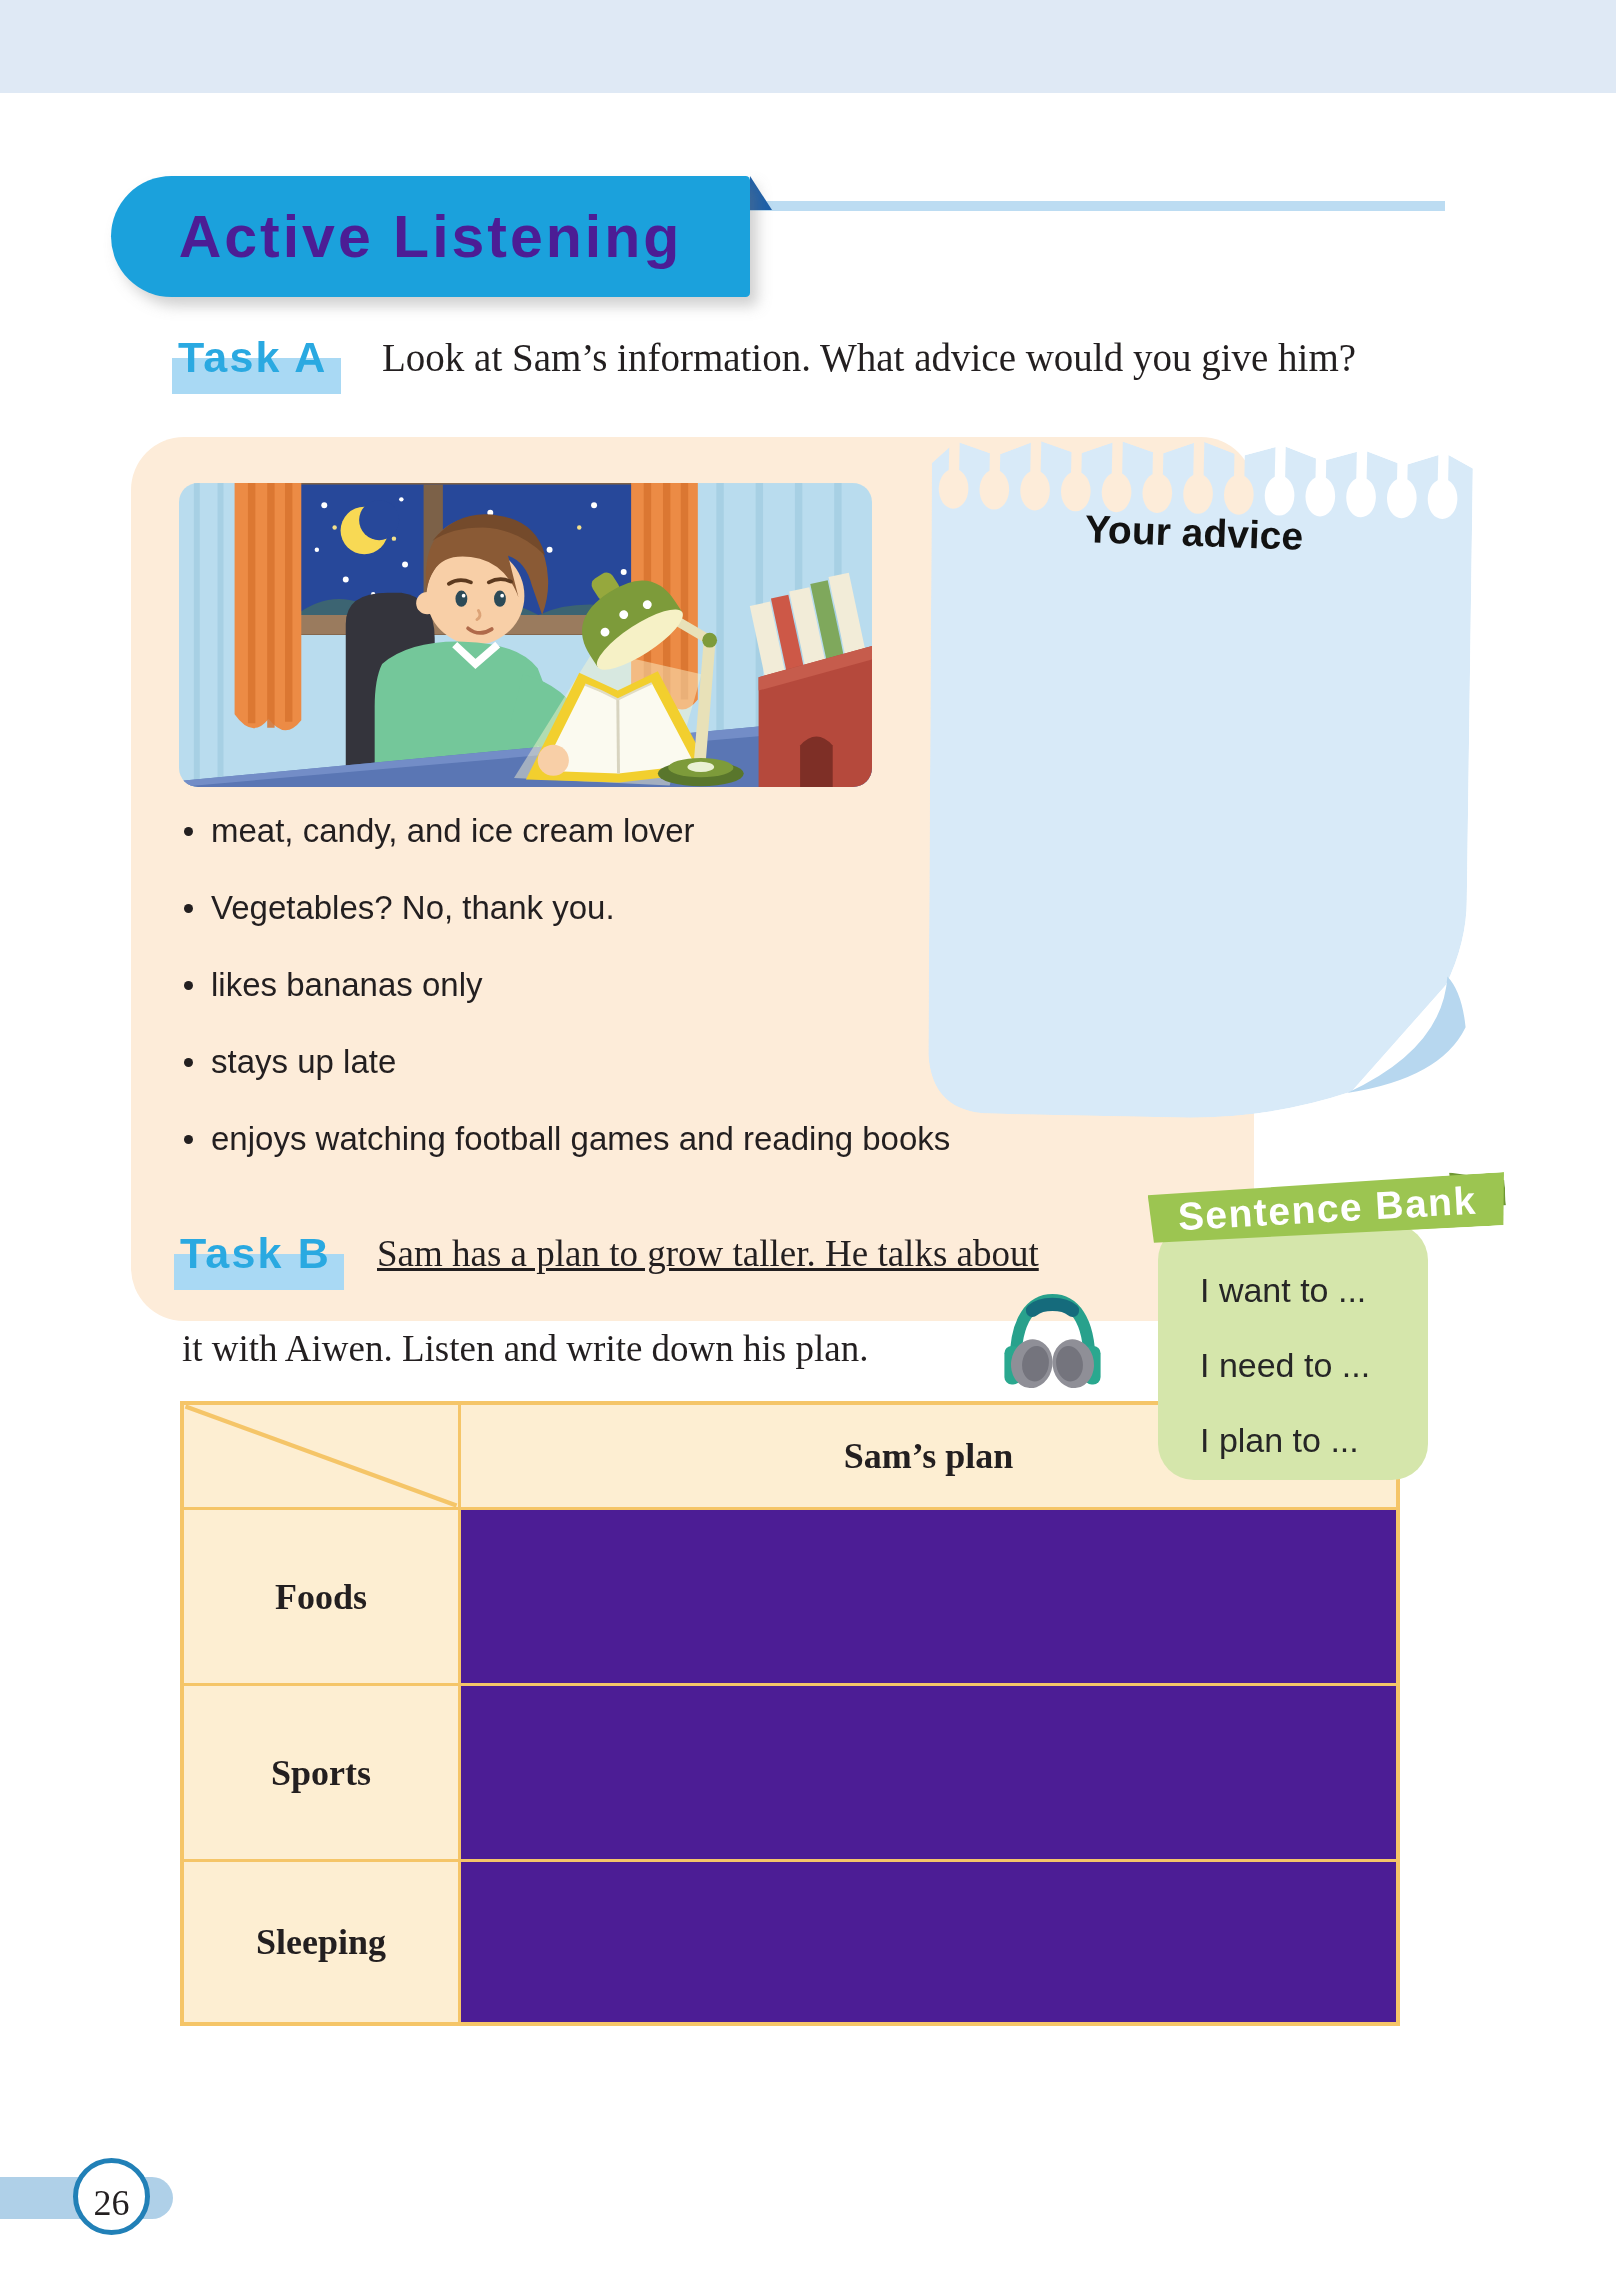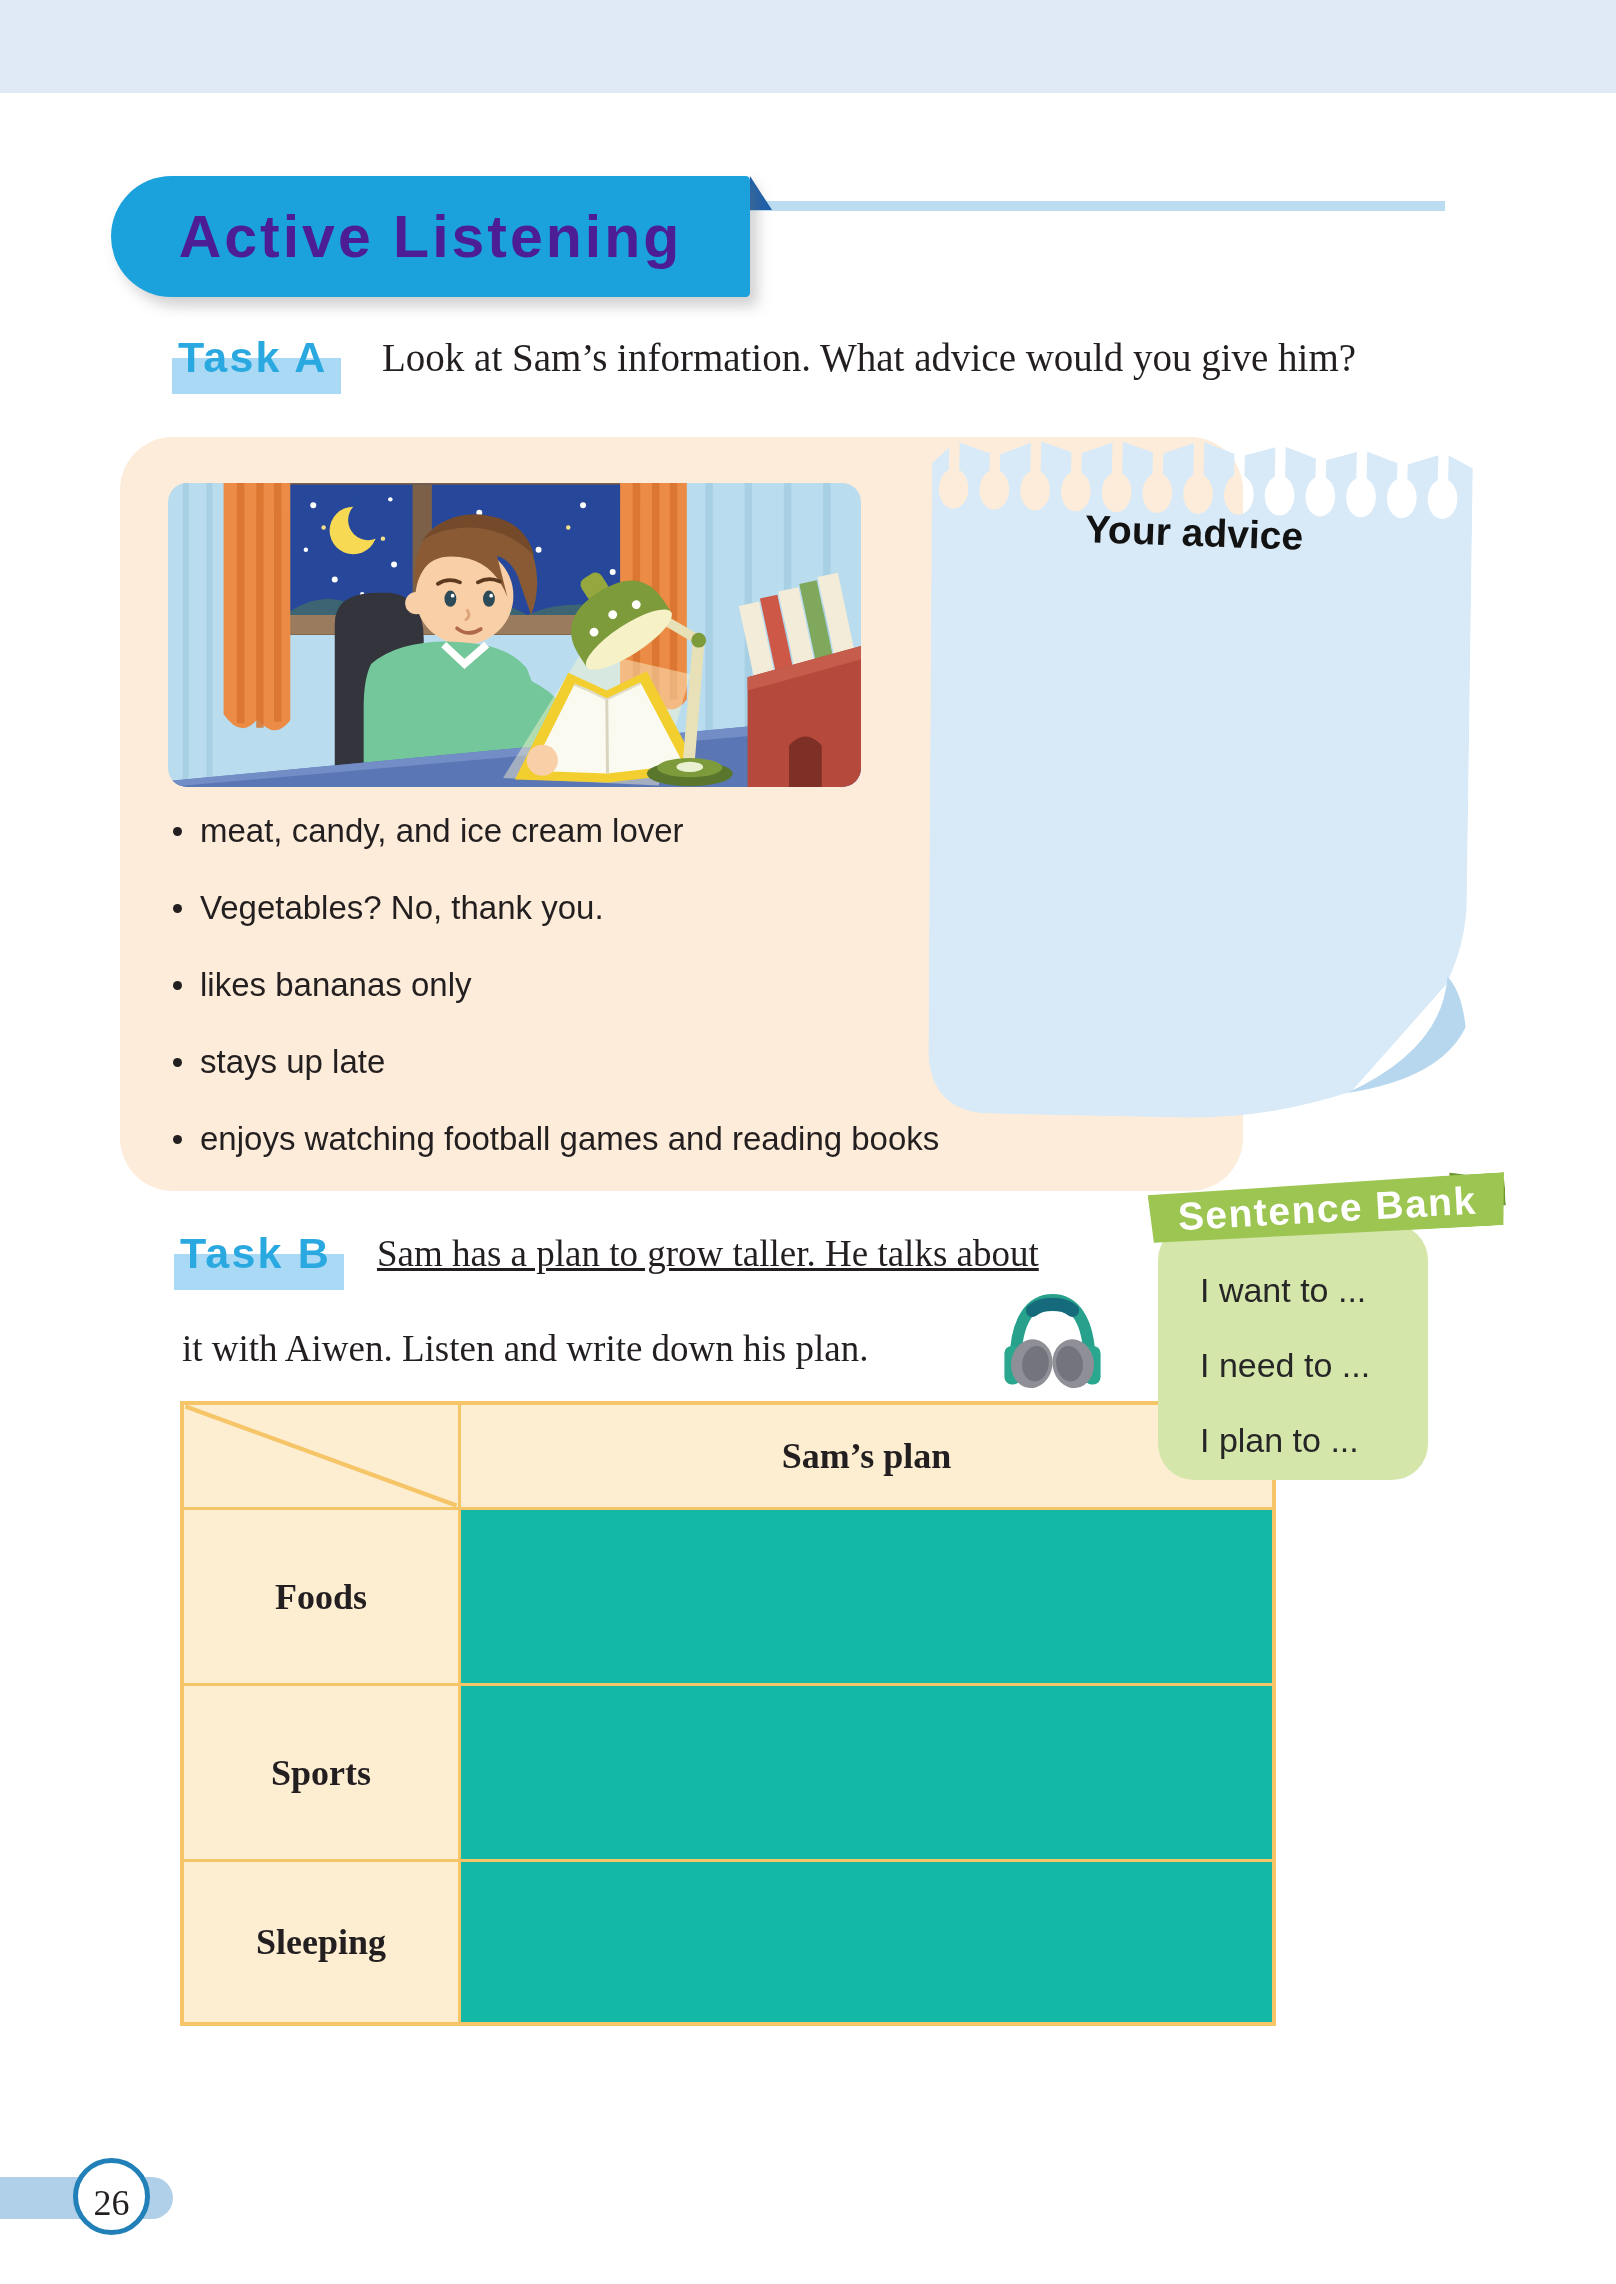--- a/index.html
+++ b/index.html
@@ -23,38 +23,38 @@
   .banner-title{font-size:59px;font-weight:bold;color:#4c1d95;letter-spacing:3px;white-space:nowrap;}
   .banner-fold{position:absolute;left:750px;top:176px;width:22px;height:34px;background:var(--banner-fold-blue);
           clip-path:polygon(0 0,100% 100%,0 100%);z-index:1;}
   .banner-line{position:absolute;left:750px;top:201px;width:695px;height:9.6px;background:var(--banner-line-blue);z-index:0;}
 
   .task-chip{position:absolute;z-index:2;}
   .chip-bg{position:absolute;left:-6px;right:-13.3px;top:25px;height:36px;background:var(--task-highlight-blue);}
   .chip-label{position:relative;font-size:43px;font-weight:bold;color:var(--task-label-blue);letter-spacing:2.2px;white-space:nowrap;}
   .serif-line{position:absolute;font-family:"Liberation Serif",serif;font-size:39px;color:var(--text-dark);white-space:nowrap;z-index:2;}
 
-  .peach-box{position:absolute;left:120px;top:437px;width:1123px;height:754px;background:var(--panel-peach);border-radius:53px;z-index:1;}
+  .peach-box{position:absolute;left:131px;top:437px;width:1123px;height:884px;background:var(--panel-peach);border-radius:53px;z-index:1;}
   .illus-wrap{position:absolute;left:48px;top:46px;width:693px;height:304px;border-radius:19px;overflow:hidden;}
   .illus-wrap svg{display:block;}
 
   .bullets{position:absolute;left:53px;top:375px;list-style:none;}
   .bullets li{display:flex;align-items:flex-start;height:39px;margin-bottom:38px;}
   .bullet-dot{flex:0 0 auto;width:9px;height:9px;border-radius:50%;background:var(--text-dark);margin:15px 18px 0 0;}
   .bullet-text{font-size:33px;color:var(--text-dark);white-space:nowrap;}
 
   .note-wrap{position:absolute;left:926px;top:412px;width:556px;height:704px;transform:rotate(1.2deg);transform-origin:44px 44px;z-index:3;}
   .advice-title{position:absolute;left:1060px;top:511px;width:268px;text-align:center;transform:rotate(2deg);
           font-size:39px;font-weight:bold;color:#121212;z-index:4;}
   .advice-area{position:absolute;left:986px;top:578px;width:415px;height:459px;z-index:4;}
 
   .headphones{position:absolute;left:997px;top:1288px;z-index:2;}
 
-  .ptable{position:absolute;left:180px;top:1401px;width:1096px;height:625px;border:4.4px solid var(--table-border-orange);
-          display:grid;grid-template-columns:277px 1fr;grid-template-rows:105px 176px 176px auto;z-index:1;background:#14b8a6;}
+  .ptable{position:absolute;left:180px;top:1401px;width:1220px;height:625px;border:4.4px solid var(--table-border-orange);
+          display:grid;grid-template-columns:277px 1fr;grid-template-rows:105px 176px 176px auto;z-index:1;background:#4c1d95;}
   .cell{position:relative;}
   .cell.br{border-right:3.7px solid var(--table-border-orange);}
   .cell.bb{border-bottom:3.7px solid var(--table-border-orange);}
   .cell.peach{background:var(--table-cell-peach);}
   .cell.center{display:flex;align-items:center;justify-content:center;}
   .thead-text,.rlabel-text{font-family:"Liberation Serif",serif;font-weight:bold;font-size:36px;color:var(--text-dark);}
   .corner-svg{position:absolute;left:0;top:0;width:100%;height:100%;}
 
   .bank-box{position:absolute;left:1158px;top:1224px;width:270px;height:256px;background:var(--bank-green);border-radius:36px;z-index:5;
           padding:47px 0 16px 42px;}

